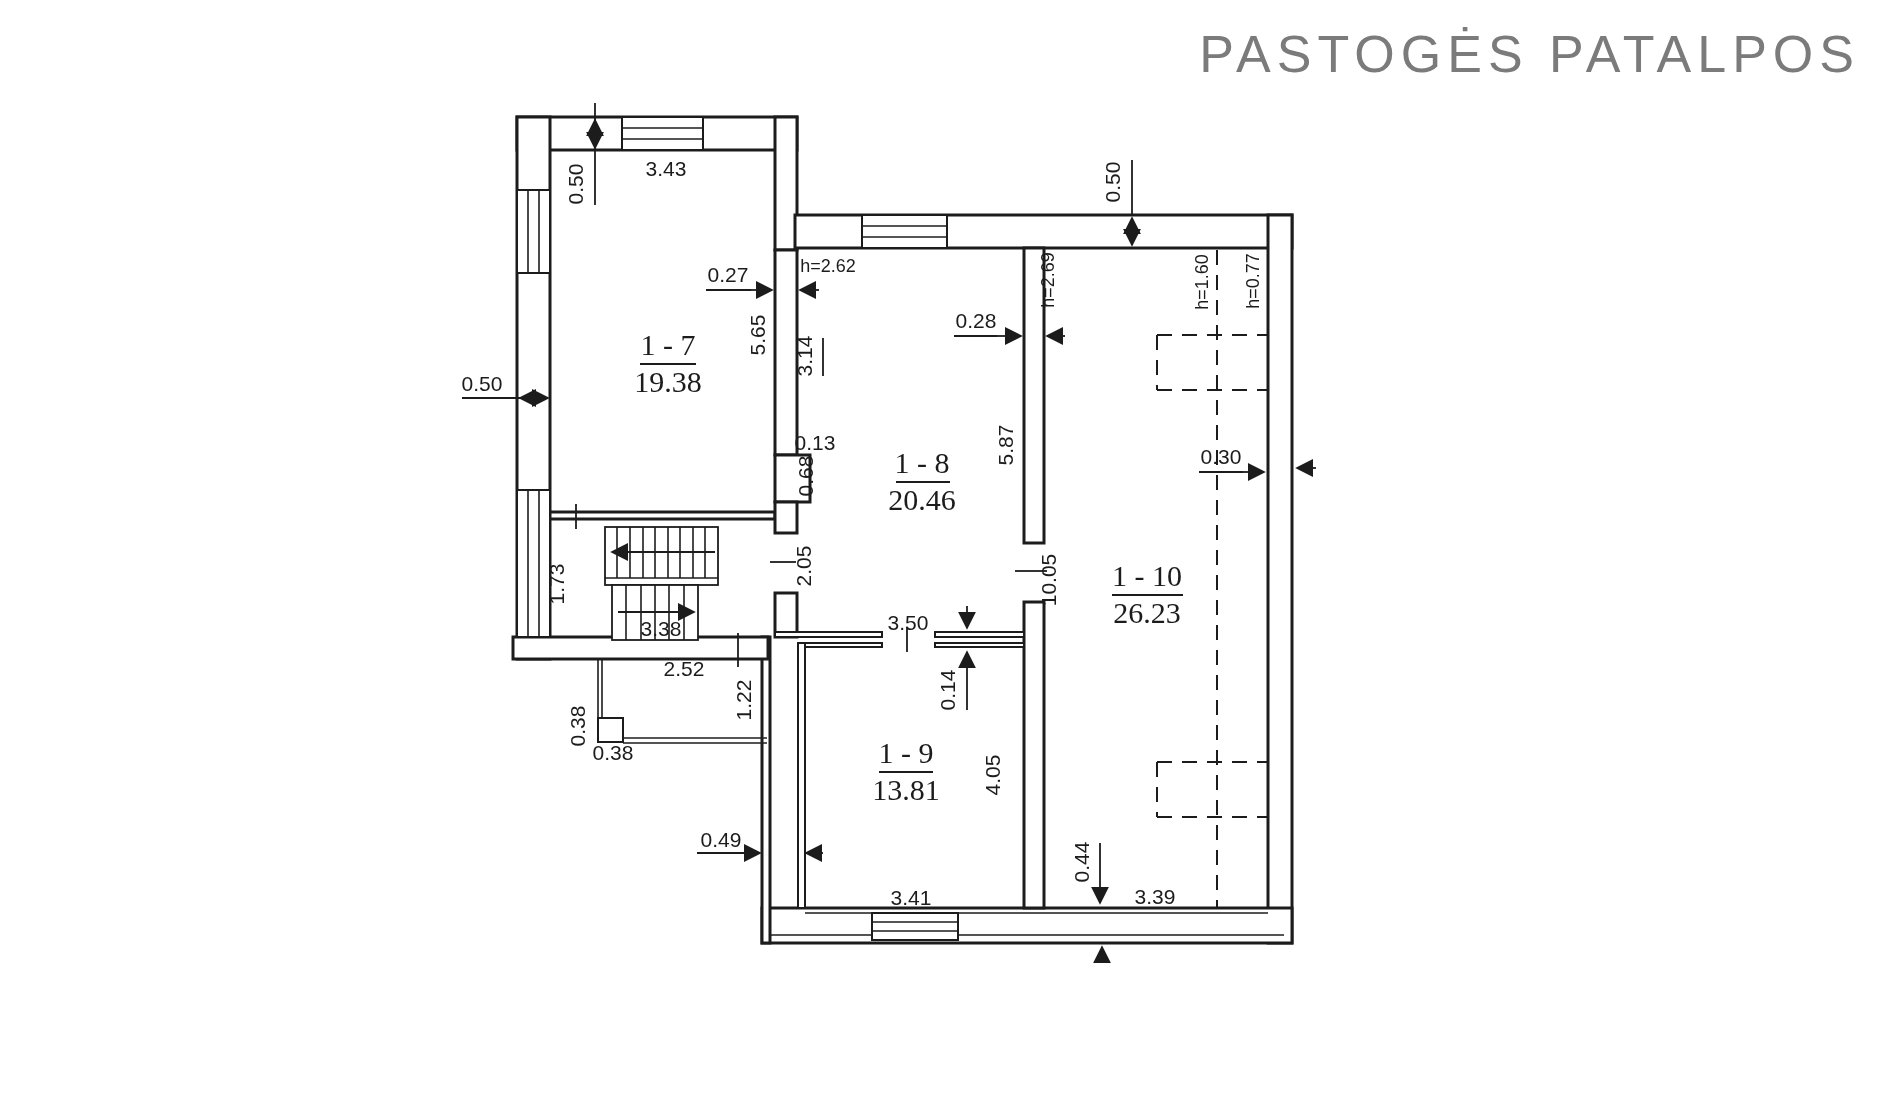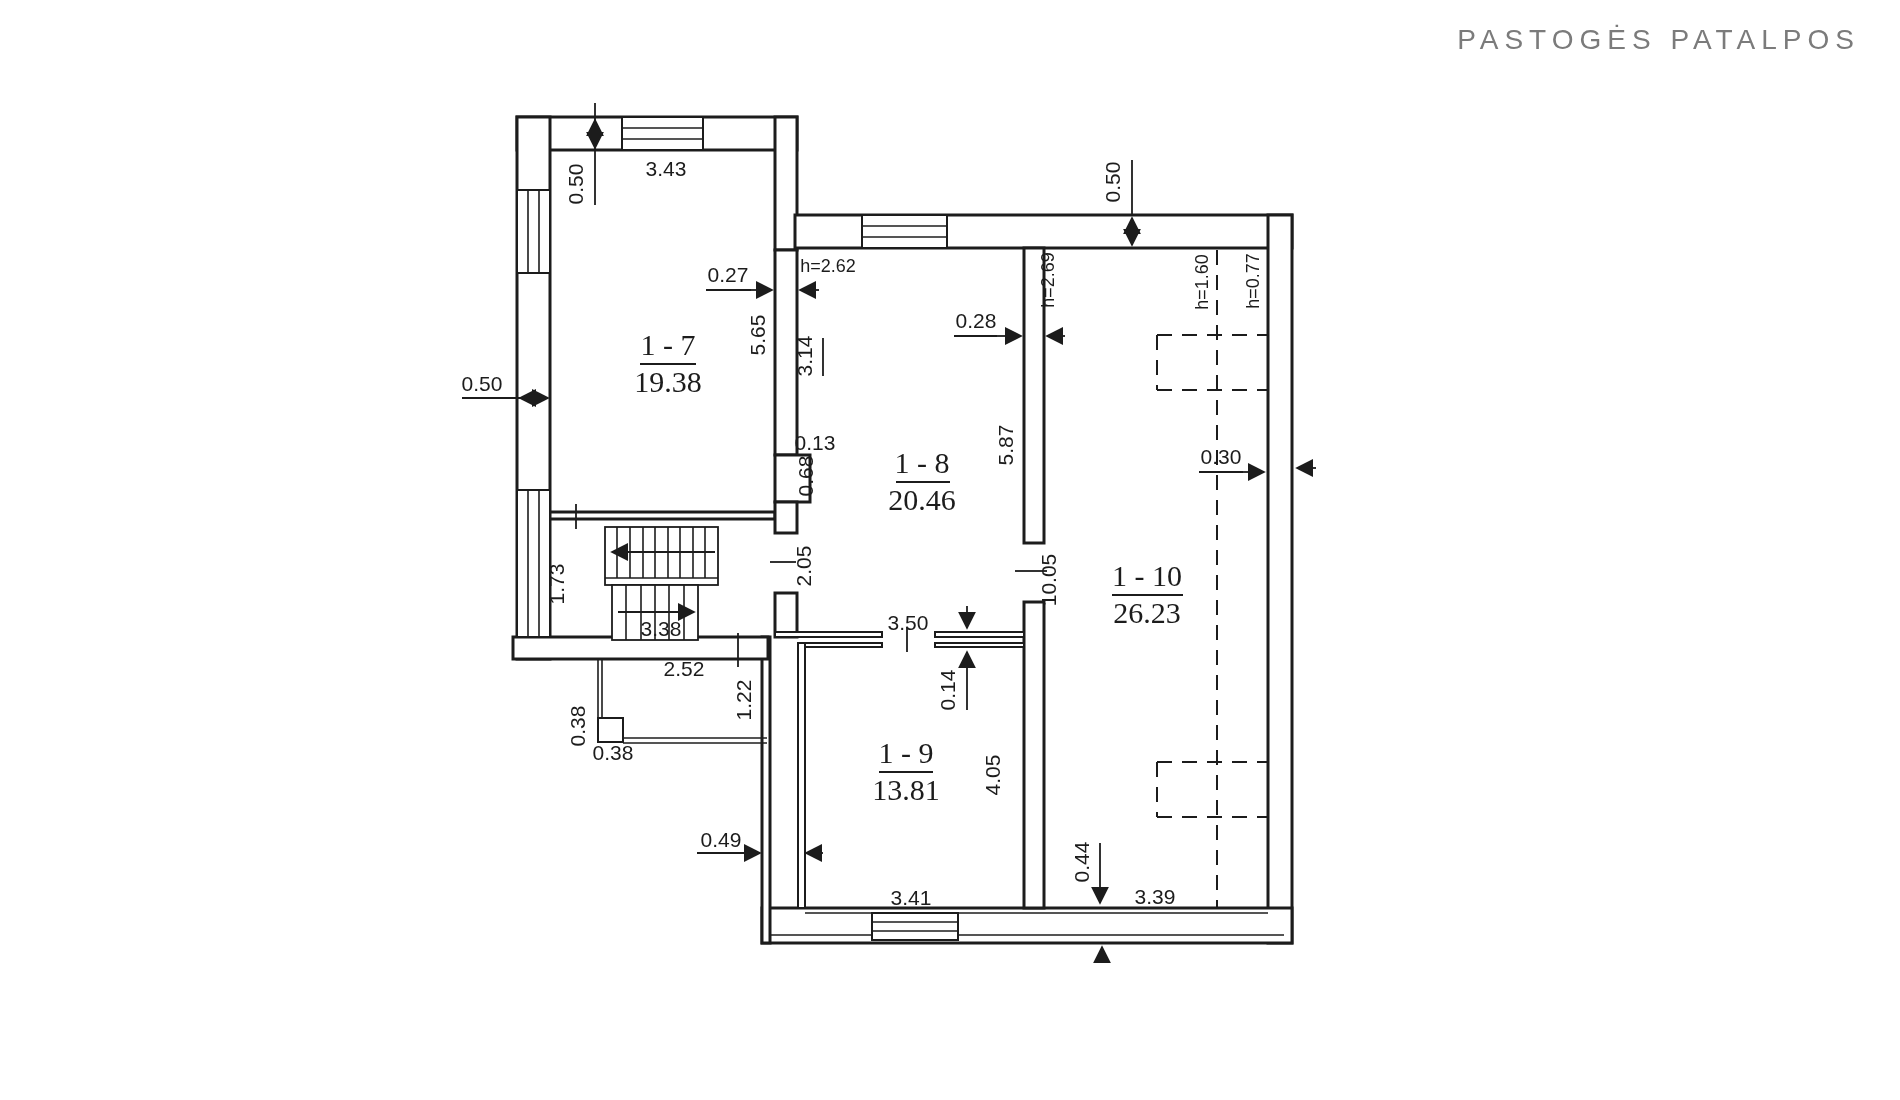--- a/index.html
+++ b/index.html
@@ -1,18 +1,18 @@
 <!DOCTYPE html>
 <html><head>
 <meta charset="utf-8">
 <style>
   html,body{margin:0;padding:0;background:#ffffff;}
   #canvas{position:relative;width:1900px;height:1100px;background:#ffffff;overflow:hidden;
           font-family:"Liberation Sans",sans-serif;}
-  #plan-title{position:absolute;top:24px;right:40px;font-size:28px;letter-spacing:6px;
+  #plan-title{position:absolute;top:24px;right:40px;font-size:52px;letter-spacing:6px;
               color:#7b7b7b;font-weight:400;font-family:"Liberation Sans",sans-serif;}
   svg{position:absolute;left:0;top:0;}
   svg text{font-family:"Liberation Sans",sans-serif;font-size:21px;fill:#1c1c1c;}
   svg text.hlab{font-size:18px;}
   svg text.room{font-family:"Liberation Serif",serif;font-size:30px;}
   .wall{fill:#ffffff;stroke:#1c1c1c;stroke-width:3;}
   .thinwall{fill:#ffffff;stroke:#1c1c1c;stroke-width:2;}
   .winrect{fill:#ffffff;stroke:#1c1c1c;stroke-width:2;}
   .winline{stroke:#1c1c1c;stroke-width:1.6;}
   .stair{fill:#ffffff;stroke:#1c1c1c;stroke-width:1.8;}

